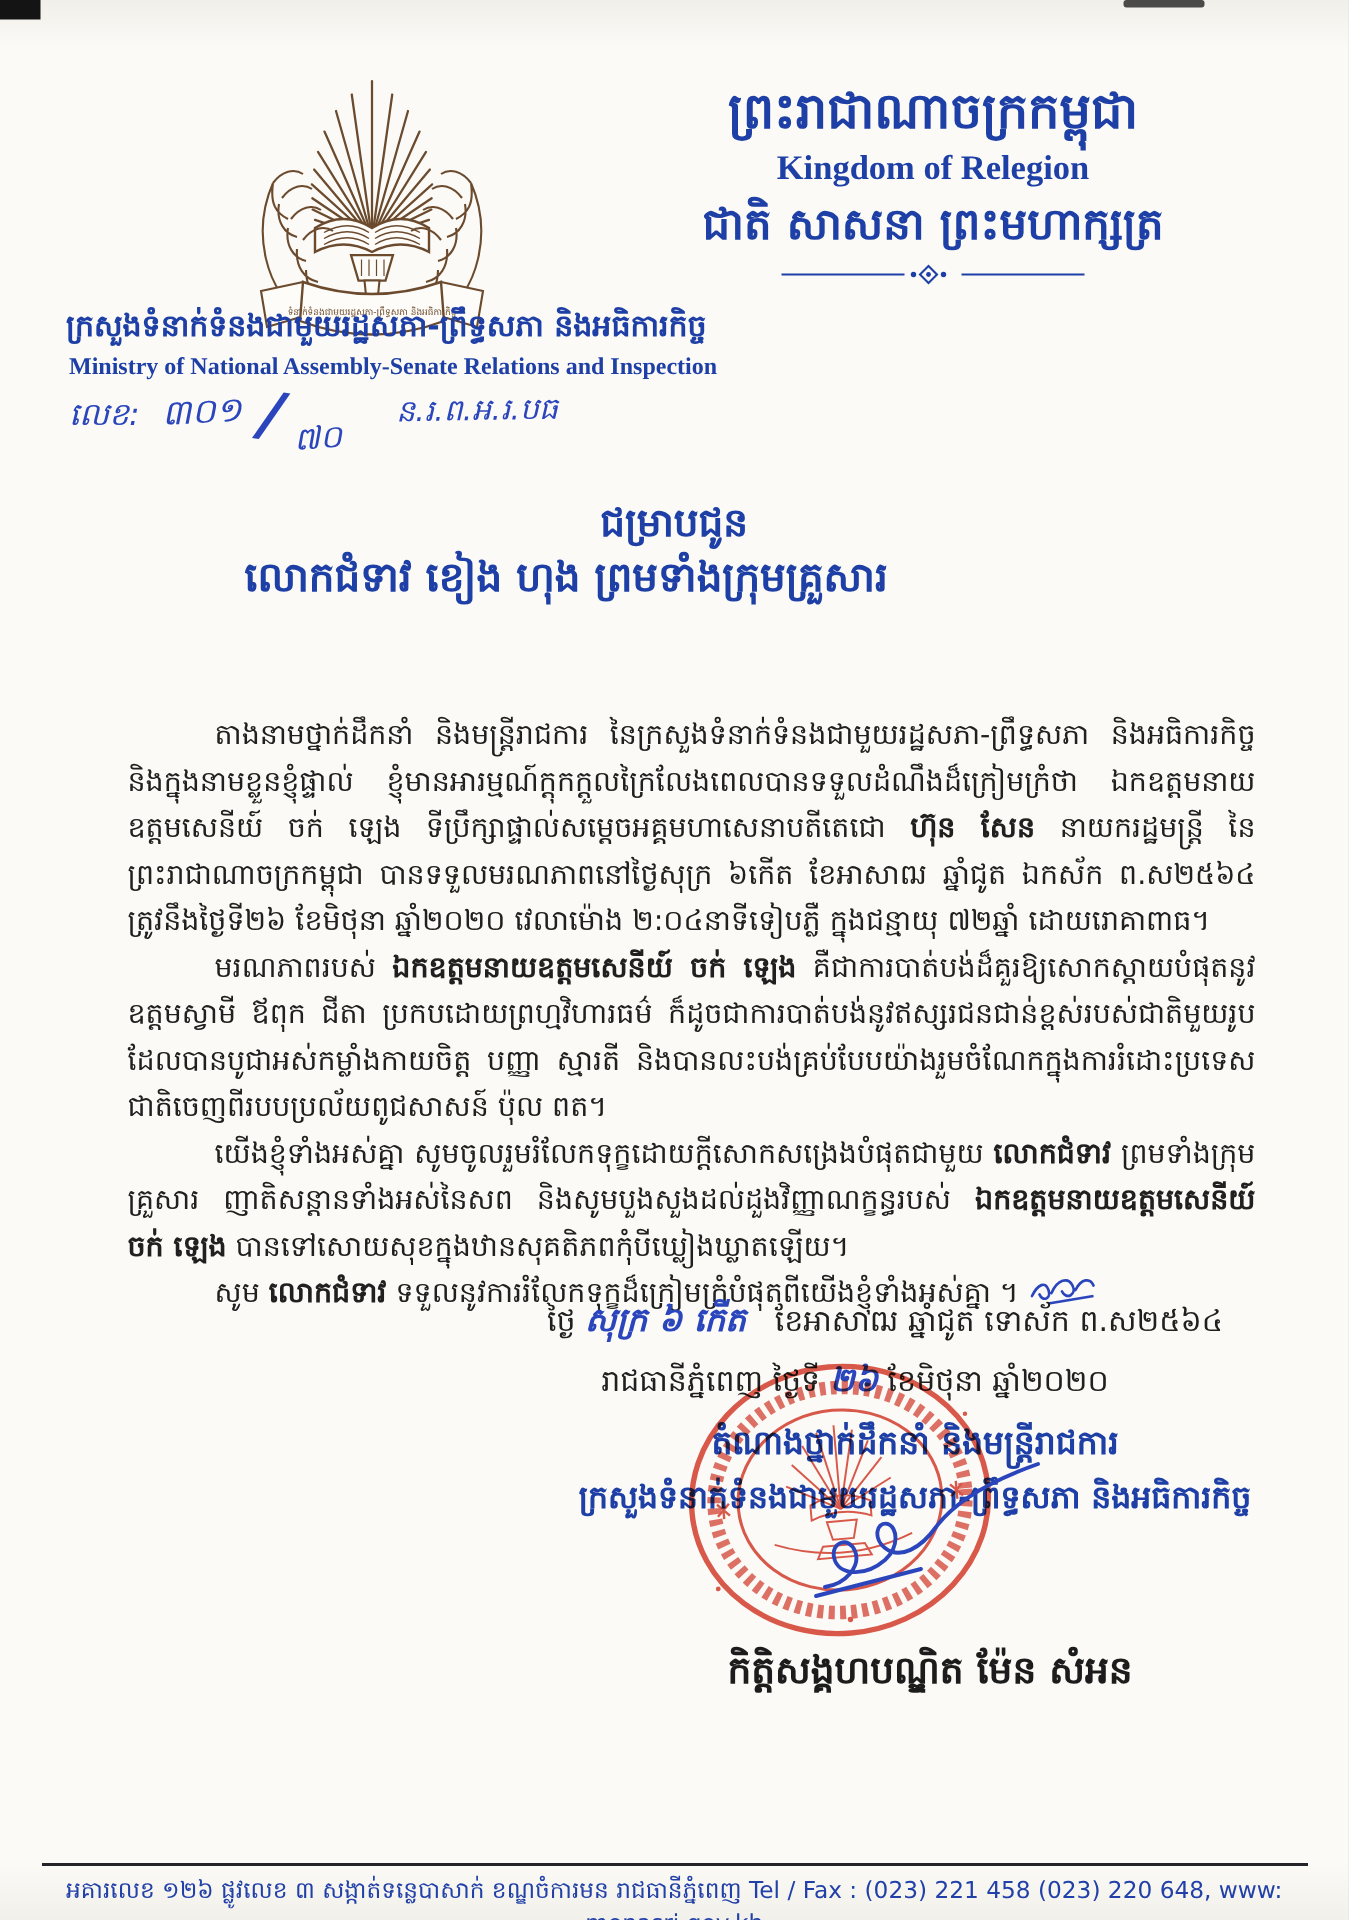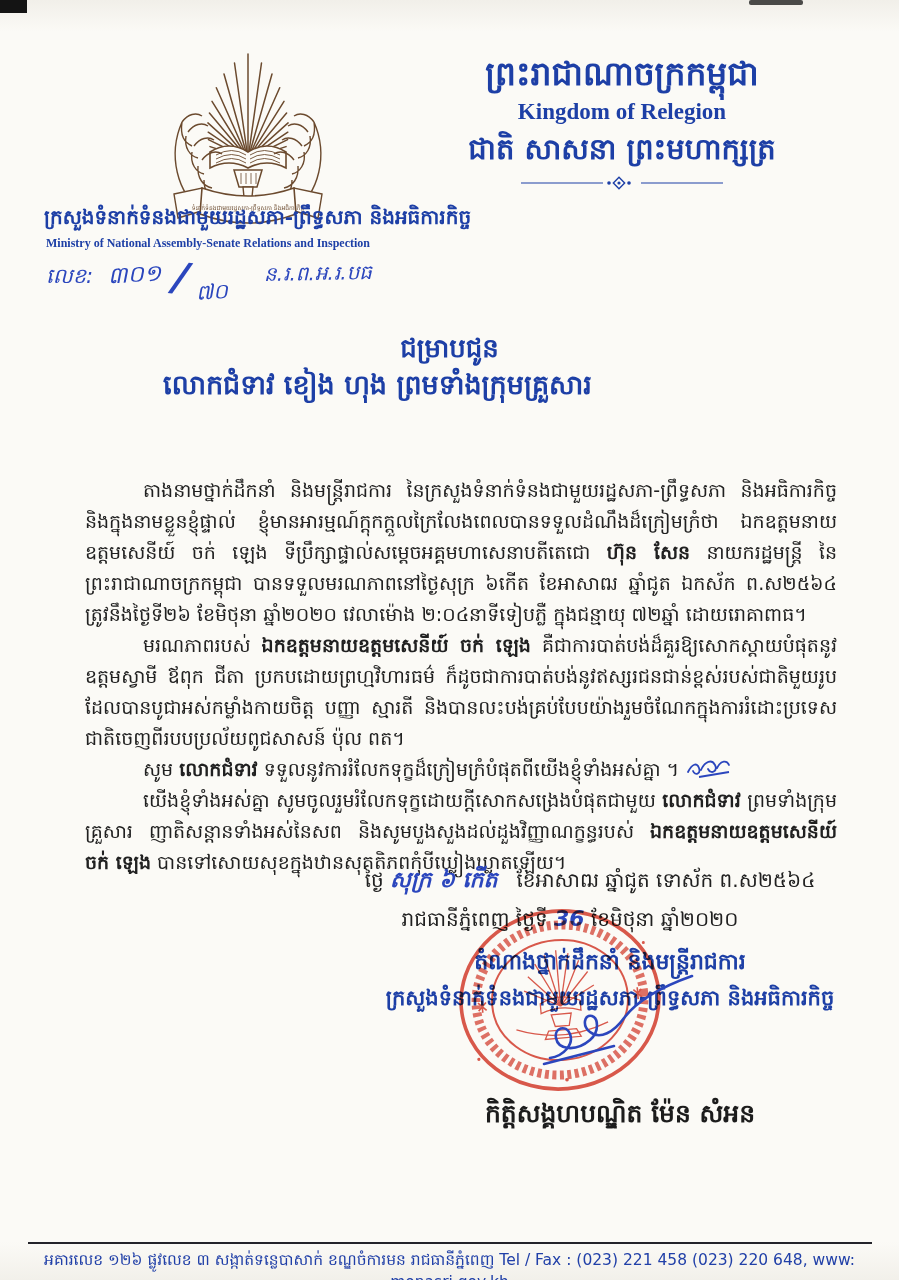--- a/index.html
+++ b/index.html
@@ -18,21 +18,21 @@
   
   .hdr{position:absolute;left:392px;top:52px;width:460px;text-align:center;}
   .kh-big{font-size:33px;font-weight:bold;color:#1d3fa6;line-height:44px;}
   .en-big{font-size:23px;font-weight:bold;color:#1d3fa6;font-family:"Liberation Serif",serif;line-height:32px;}
   .kh-mid{font-size:29px;font-weight:bold;color:#1d3fa6;line-height:42px;}
   .en-mid{font-size:21px;font-weight:bold;color:#1d3fa6;font-family:"Liberation Serif",serif;line-height:30px;}
   .hdr-divider{margin:6px auto 0;display:block;}
 
   
   .ministry-kh{position:absolute;left:44px;top:202px;width:480px;font-size:20px;font-weight:bold;color:#1d3fa6;line-height:30px;}
-  .ministry-en{position:absolute;left:46px;top:236px;width:480px;font-size:12px;font-weight:bold;color:#1d3fa6;font-family:"Liberation Serif",serif;}
+  .ministry-en{position:absolute;left:46px;top:236px;width:480px;font-size:16px;font-weight:bold;color:#1d3fa6;font-family:"Liberation Serif",serif;}
 
   
   .refline{position:absolute;left:46px;top:258px;width:420px;height:60px;color:#2b46bd;}
   .hand{color:#2b46bd;font-style:italic;}
   .ref-label{position:absolute;left:0;top:4px;font-size:21px;}
   .ref-top{position:absolute;left:62px;top:2px;font-size:23px;transform:rotate(-3deg);}
   .ref-slash{position:absolute;left:128px;top:-4px;font-size:40px;font-weight:bold;transform:rotate(8deg);}
   .ref-bottom{position:absolute;left:150px;top:20px;font-size:21px;transform:rotate(-4deg);}
   .ref-code{position:absolute;left:218px;top:2px;font-size:20px;transform:rotate(-1deg);}
 
@@ -150,35 +150,35 @@
     <span class="ref-code hand">ន.រ.ព.អ.រ.បធ</span>
   </div>
 
   <div class="title2">ជម្រាបជូន</div>
   <div class="title3">លោកជំទាវ ខៀង ហុង ព្រមទាំងក្រុមគ្រួសារ</div>
 
 
   <div class="body-text">
     <p><span>តាងនាមថ្នាក់ដឹកនាំ និងមន្ត្រីរាជការ នៃក្រសួងទំនាក់ទំនងជាមួយរដ្ឋសភា-ព្រឹទ្ធសភា និងអធិការកិច្ច និងក្នុងនាមខ្លួនខ្ញុំផ្ទាល់ ខ្ញុំមានអារម្មណ៍ក្តុកក្តួលក្រៃលែងពេលបានទទួលដំណឹងដ៏ក្រៀមក្រំថា ឯកឧត្តមនាយឧត្តមសេនីយ៍ ចក់ ឡេង ទីប្រឹក្សាផ្ទាល់សម្តេចអគ្គមហាសេនាបតីតេជោ </span><span style="font-weight: bold;">ហ៊ុន សែន</span><span> នាយករដ្ឋមន្ត្រី នៃព្រះរាជាណាចក្រកម្ពុជា បានទទួលមរណភាពនៅថ្ងៃសុក្រ ៦កើត ខែអាសាឍ ឆ្នាំជូត ឯកស័ក ព.ស២៥៦៤ ត្រូវនឹងថ្ងៃទី២៦ ខែមិថុនា ឆ្នាំ២០២០ វេលាម៉ោង ២:០៤នាទីទៀបភ្លឺ ក្នុងជន្មាយុ ៧២ឆ្នាំ ដោយរោគាពាធ។</span></p>
     <p><span>មរណភាពរបស់ </span><span style="font-weight: bold;">ឯកឧត្តមនាយឧត្តមសេនីយ៍ ចក់ ឡេង</span><span> គឺជាការបាត់បង់ដ៏គួរឱ្យសោកស្ដាយបំផុតនូវឧត្តមស្វាមី ឪពុក ជីតា ប្រកបដោយព្រហ្មវិហារធម៌ ក៏ដូចជាការបាត់បង់នូវឥស្សរជនជាន់ខ្ពស់របស់ជាតិមួយរូប ដែលបានបូជាអស់កម្លាំងកាយចិត្ត បញ្ញា ស្មារតី និងបានលះបង់គ្រប់បែបយ៉ាងរួមចំណែកក្នុងការរំដោះប្រទេសជាតិចេញពីរបបប្រល័យពូជសាសន៍ ប៉ុល ពត។</span></p>
+    <p><span>យើងខ្ញុំទាំងអស់គ្នា សូមចូលរួមរំលែកទុក្ខដោយក្ដីសោកសង្រេងបំផុតជាមួយ </span><span style="font-weight: bold;">លោកជំទាវ</span><span> ព្រមទាំងក្រុមគ្រួសារ ញាតិសន្ដានទាំងអស់នៃសព និងសូមបួងសួងដល់ដួងវិញ្ញាណក្ខន្ធរបស់ </span><span style="font-weight: bold;">ឯកឧត្តមនាយឧត្តមសេនីយ៍ ចក់ ឡេង</span><span> បានទៅសោយសុខក្នុងឋានសុគតិភពកុំបីឃ្លៀងឃ្លាតឡើយ។</span></p>
     <p><span class="closing-wrap"><span>សូម </span><span style="font-weight: bold;">លោកជំទាវ</span><span> ទទួលនូវការរំលែកទុក្ខដ៏ក្រៀមក្រំបំផុតពីយើងខ្ញុំទាំងអស់គ្នា ។</span></span><svg class="init-svg" width="46" height="24" viewBox="0 0 46 24">
       <path d="M3,16 C7,8 12,6 14,12 C16,18 10,20 8,15 M16,14 C20,5 27,3 30,9 C33,15 26,19 23,13 M32,12 C36,4 42,4 44,9" fill="none" stroke="#2b46bd" stroke-width="1.8" stroke-linecap="round"></path>
       <line x1="14" y1="21" x2="44" y2="16" stroke="#2b46bd" stroke-width="1.8"></line>
     </svg></p>
-    <p><span>យើងខ្ញុំទាំងអស់គ្នា សូមចូលរួមរំលែកទុក្ខដោយក្ដីសោកសង្រេងបំផុតជាមួយ </span><span style="font-weight: bold;">លោកជំទាវ</span><span> ព្រមទាំងក្រុមគ្រួសារ ញាតិសន្ដានទាំងអស់នៃសព និងសូមបួងសួងដល់ដួងវិញ្ញាណក្ខន្ធរបស់ </span><span style="font-weight: bold;">ឯកឧត្តមនាយឧត្តមសេនីយ៍ ចក់ ឡេង</span><span> បានទៅសោយសុខក្នុងឋានសុគតិភពកុំបីឃ្លៀងឃ្លាតឡើយ។</span></p>
   </div>
 
   <div class="dateline1">
     <span>ថ្ងៃ</span>
     <span class="hand hand-date">សុក្រ ៦ កើត</span>&nbsp;&nbsp;
     <span>ខែអាសាឍ ឆ្នាំជូត ទោស័ក ព.ស២៥៦៤</span>
   </div>
   <div class="dateline2">
     <span>រាជធានីភ្នំពេញ ថ្ងៃទី</span>
-    <span class="hand hand-date">36</span>
+    <span class="hand hand-date">២៦</span>
     <span>ខែមិថុនា ឆ្នាំ២០២០</span>
   </div>
 
   <div class="rep1">តំណាងថ្នាក់ដឹកនាំ និងមន្ត្រីរាជការ</div>
   <div class="rep2"><span class="inner">ក្រសួងទំនាក់ទំនងជាមួយរដ្ឋសភា-ព្រឹទ្ធសភា និងអធិការកិច្ច</span></div>
 
   <svg class="stamp" width="216" height="196" viewBox="0 0 216 196">
     <g transform="rotate(-5 108 98)" stroke="#d53a2b" fill="none">
       <ellipse cx="108" cy="98" rx="99" ry="89" stroke-width="3.6"></ellipse>
       <ellipse cx="108" cy="98" rx="68" ry="60" stroke-width="2"></ellipse>

